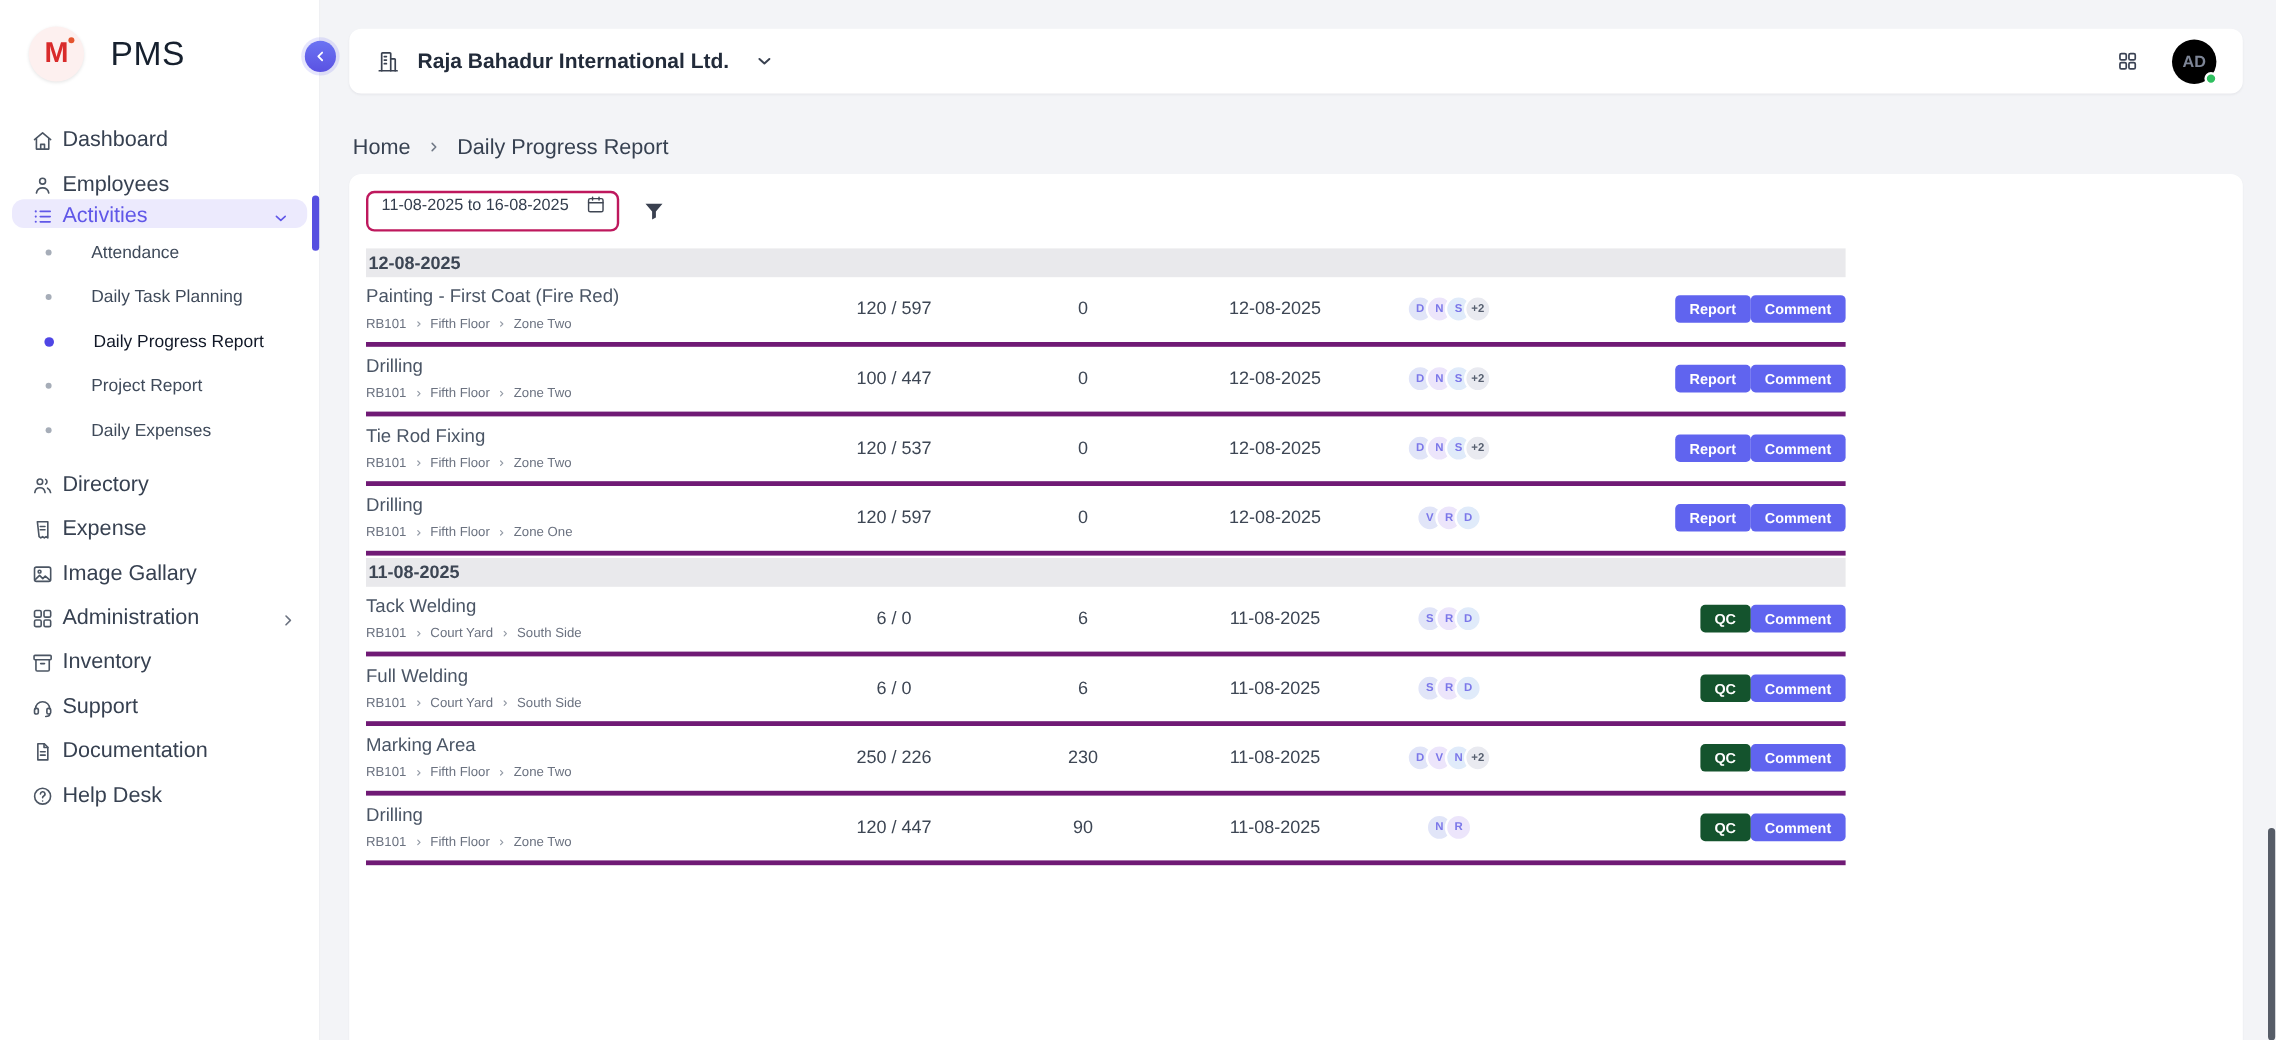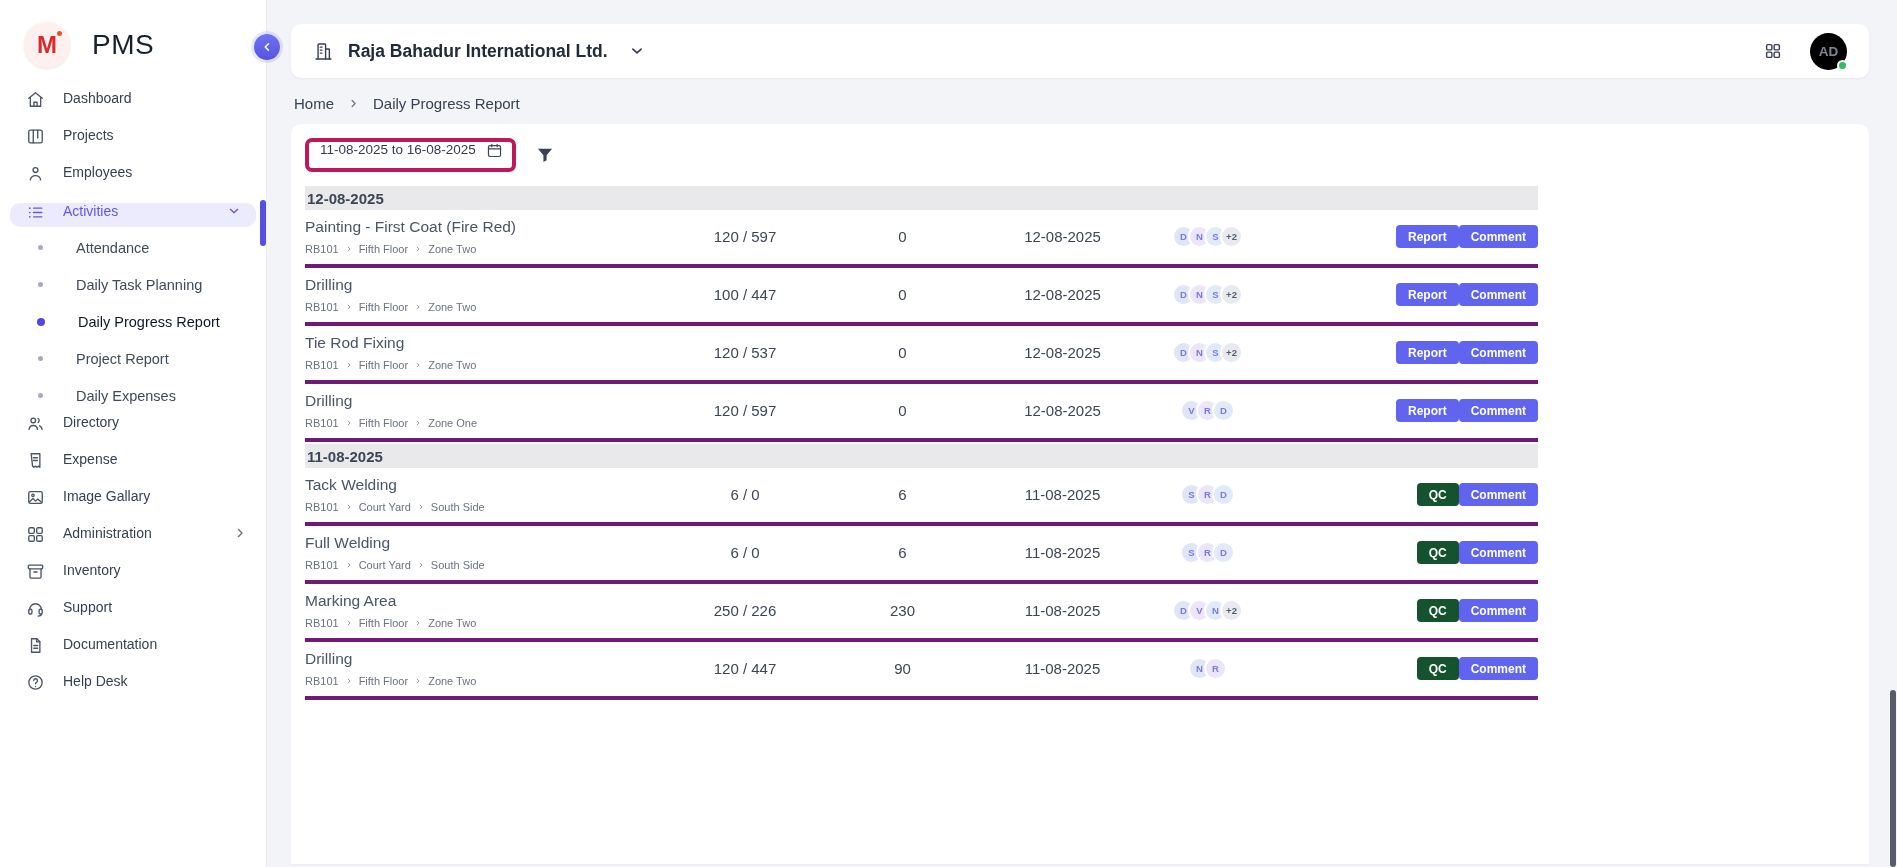--- a/index.html
+++ b/index.html
@@ -25,22 +25,22 @@
     color: #d92b2b; font-weight: 800; font-size: 24px; position: relative;
   }
   .logo-circle::after {
     content: ""; position: absolute; top: 9px; right: 8px; width: 5px; height: 5px;
     border-radius: 50%; background: #e4552f;
   }
   .logo-text { font-size: 28px; font-weight: 400; color: #16202e; letter-spacing: .5px; }
 
   .nav { margin-top: 6px; }
   .nav-item {
-    height: 37px; display: flex; align-items: flex-start; gap: 18px;
-    padding: 0 18px 0 26px; font-size: 14px; color: #374151; cursor: pointer; position: relative;
+    height: 37px; display: flex; align-items: flex-end; gap: 7px;
+    padding: 0 18px 0 26px; font-size: 18px; color: #374151; cursor: pointer; position: relative;
   }
   .nav-icon { width: 19px; height: 19px; color: #4b5563; flex: 0 0 auto; }
   .nav-item.active {
     margin: 2px 10px; padding: 0 14px 0 16px; height: 24px;
     background: #eceafd; border-radius: 10px; color: #6057e8;
   }
   .nav-item.active .nav-icon { color: #6057e8; }
   .nav-chevron { margin-left: auto; width: 16px; height: 16px; color: #6b7280; }
   .nav-item.active .nav-chevron { color: #6057e8; }
   .active-bar {
@@ -80,32 +80,32 @@
   .avatar {
     width: 37px; height: 37px; border-radius: 50%; background: #000000; cursor: pointer;
     color: #7d8596; font-weight: 700; font-size: 13.5px;
     display: flex; align-items: center; justify-content: center; position: relative;
   }
   .status-dot {
     position: absolute; right: -1px; bottom: -1px; width: 11px; height: 11px;
     background: #2fbf5f; border: 2px solid #fff; border-radius: 50%;
   }
 
-  .breadcrumb { margin: 17px 0 12px 3px; display: flex; align-items: center; gap: 13px; font-size: 15px; color: #374151; }
+  .breadcrumb { margin: 34px 0 12px 3px; display: flex; align-items: center; gap: 13px; font-size: 18px; color: #374151; }
   .breadcrumb .sep { width: 13px; height: 13px; color: #707886; }
   .breadcrumb a { color: #374151; text-decoration: none; cursor: pointer; }
 
   .content-card {
     background: #fff; border-radius: 10px 10px 0 0; padding: 14px;
     height: 740px; box-shadow: 0 1px 2px rgba(16,24,40,.04);
   }
   .toolbar { display: flex; align-items: center; }
   .date-input {
-    width: 211px; height: 34px; border: 4px solid #be185d; border-radius: 7px; background: #fff;
-    display: flex; justify-content: space-between;
+    width: 211px; height: 34px; border: 2px solid #be185d; border-radius: 7px; background: #fff;
+    display: flex; align-items: center; justify-content: space-between;
     padding: 0 9px 12px 11px; font-size: 13.5px; color: #333d4d; cursor: pointer;
   }
   .calendar-icon { width: 17px; height: 17px; color: #3f4653; }
   .filter-btn { margin-left: 19px; width: 22px; height: 22px; color: #3a4150; background: none; border: none; cursor: pointer; }
   .filter-btn svg { width: 20px; height: 20px; }
 
   
   .table { width: 1233px; margin-top: 14px; }
   .thead, .trow { display: grid; grid-template-columns: 360px 160px 155px 165px 125px 268px; }
   .thead { height: 32px; align-items: center; }
@@ -162,29 +162,20 @@
             <path d="M3.5 10.5L12 3.5l8.5 7"></path>
             <path d="M5.5 9.5V20.5h13V9.5"></path>
             <path d="M10 20.5v-5h4v5"></path>
           </svg>
         </span>
         <span class="nav-label">Dashboard</span>
       </div>
       <div class="nav-item">
         <span class="nav-icon">
           <svg viewBox="0 0 24 24" width="100%" height="100%" fill="none" stroke="currentColor" stroke-width="1.7" stroke-linecap="round" stroke-linejoin="round">
-            <rect x="3.5" y="4" width="17" height="16" rx="2"></rect>
-            <path d="M9.17 4v16M14.83 4v10"></path>
-          </svg>
-        </span>
-        <span class="nav-label">Projects</span>
-      </div>
-      <div class="nav-item">
-        <span class="nav-icon">
-          <svg viewBox="0 0 24 24" width="100%" height="100%" fill="none" stroke="currentColor" stroke-width="1.7" stroke-linecap="round" stroke-linejoin="round">
             <circle cx="12" cy="7.6" r="3.1"></circle>
             <path d="M5.5 20c.7-3.6 3.3-5.4 6.5-5.4s5.8 1.8 6.5 5.4"></path>
           </svg>
         </span>
         <span class="nav-label">Employees</span>
       </div>
       <div class="nav-item active">
         <span class="nav-icon">
           <svg viewBox="0 0 24 24" width="100%" height="100%" fill="none" stroke="currentColor" stroke-width="1.7" stroke-linecap="round" stroke-linejoin="round">
             <path d="M9.5 6.5h10.5M9.5 12h10.5M9.5 17.5h10.5"></path>

